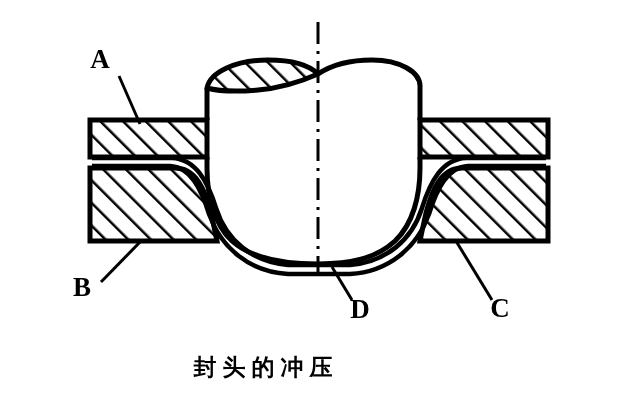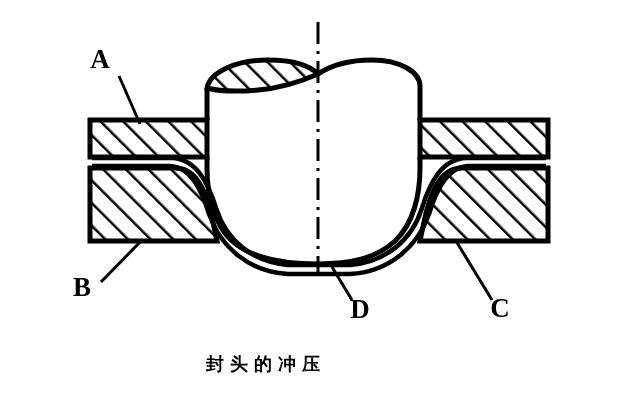--- a/index.html
+++ b/index.html
@@ -32,21 +32,21 @@
     font-weight: 700;
     fill: #000000;
   }
   .caption-text {
     position: absolute;
     left: 0;
     top: 352px;
     width: 532px;
     text-align: center;
     font-family: Liberation Mono, monospace;
-    font-size: 18px;
+    font-size: 23px;
     font-weight: 700;
     letter-spacing: 6px;
     color: #000000;
     white-space: nowrap;
   }
 </style>
 </head>
 <body>
 
 <div id="figure-root">

